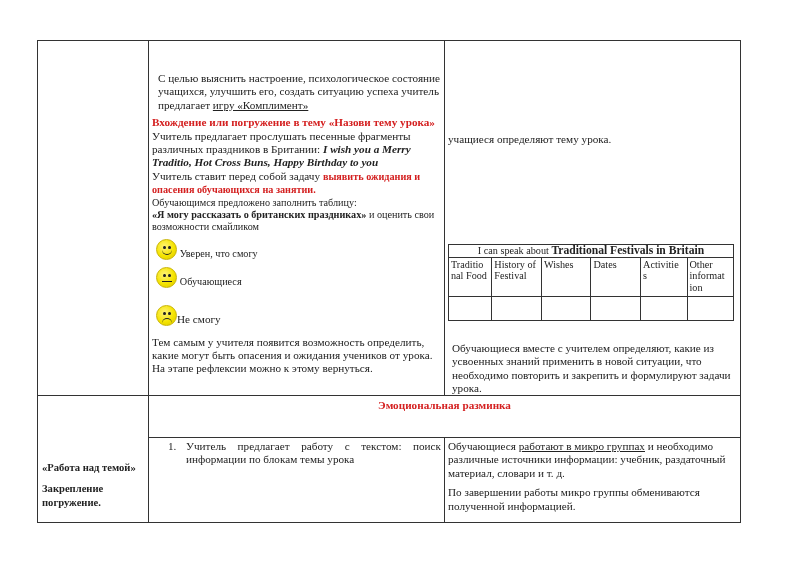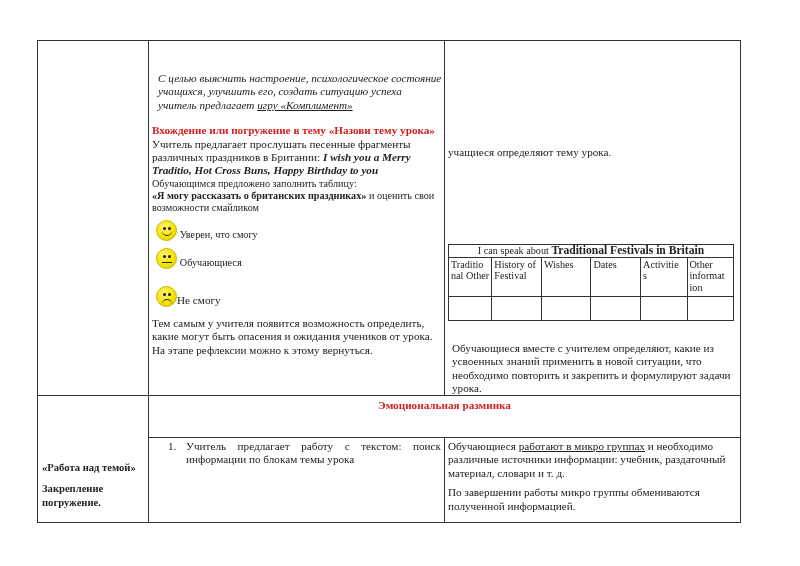--- a/index.html
+++ b/index.html
@@ -39,26 +39,30 @@
   <div class="hline" style="left:37px; top:395px; width:704px; height:1px;"></div>
   <div class="hline" style="left:148px; top:437px; width:593px; height:1px;"></div>
   <div class="hline" style="left:37px; top:522px; width:704px; height:1px;"></div>
   <div class="vline" style="left:37px; top:40px; width:1px; height:483px;"></div>
   <div class="vline" style="left:148px; top:40px; width:1px; height:483px;"></div>
   <div class="vline" style="left:444px; top:40px; width:1px; height:355px;"></div>
   <div class="vline" style="left:444px; top:437px; width:1px; height:86px;"></div>
   <div class="vline" style="left:740px; top:40px; width:1px; height:483px;"></div>
 
   <div class="cell txt" style="left:152px; top:72px; width:290px;">
-    <div style="padding-left:6px; margin-bottom:12px;font-style:italic;">
+    <div style="padding-left:6px; margin-bottom:4px;">
       <span>С целью выяснить настроение, психологическое состояние учащихся, улучшить его, создать ситуацию успеха учитель предлагает </span><span class="u">игру «Комплимент»</span>
     </div>
     <div class="red-bold">Вхождение или погружение в тему  «Назови тему урока»</div>
     <div>
       <span>Учитель предлагает прослушать песенные фрагменты различных праздников  в Британии: </span><span class="bi">I wish you a Merry Traditio,  Hot Cross Buns, Happy Birthday to you</span>
+    </div>
+    <div>
+      <span>Учитель ставит перед собой задачу </span>
+      <span class="red-bold small">выявить ожидания и опасения обучающихся на занятии.</span>
     </div>
     <div class="small">Обучающимся предложено  заполнить таблицу:</div>
     <div class="small">
       <span class="bold">«Я могу рассказать о британских праздниках»</span><span> и оценить свои возможности смайликом</span>
     </div>
 
     <div style="margin-top:6px; padding-left:4px;">
       <div style="height:26px;">
         <span class="smiley"><span class="eye l"></span><span class="eye r"></span><span class="mouth happy"></span></span>
         <span class="small">Уверен, что смогу</span>
@@ -68,31 +72,31 @@
         <span class="small">Обучающиеся</span>
       </div>
       <div style="height:28px;">
         <span class="smiley"><span class="eye l"></span><span class="eye r"></span><span class="mouth sad"></span></span><span>Не смогу</span>
       </div>
     </div>
 
     <div style="margin-top:3px;">Тем самым у учителя появится возможность определить, какие могут быть опасения и ожидания учеников от урока. На этапе рефлексии можно к этому вернуться.</div>
   </div>
 
-  <div class="cell txt" style="left:448px; top:146px; width:288px;">учащиеся определяют тему урока.</div>
+  <div class="cell txt" style="left:448px; top:133px; width:288px;">учащиеся определяют тему урока.</div>
 
   <table class="festivals" style="left:448px; top:244px; width:286px;">
     <tbody>
         <tr>
       <td class="title-cell" colspan="6">
         <span>I can speak about </span><span class="big">Traditional  Festivals  in  Britain</span>
       </td>
     </tr>
     <tr style="height:39px;">
-      <td style="width:14%;">Traditio nal Other</td>
+      <td style="width:14%;">Traditio nal Food</td>
       <td style="width:16%;">History of Festival</td>
       <td style="width:16%;">Wishes</td>
       <td style="width:16%;">Dates</td>
       <td style="width:15%;">Activitie s</td>
       <td style="width:15%;">Other informat ion</td>
     </tr>
     <tr style="height:24px;">
       <td></td>
       <td></td>
       <td></td>

